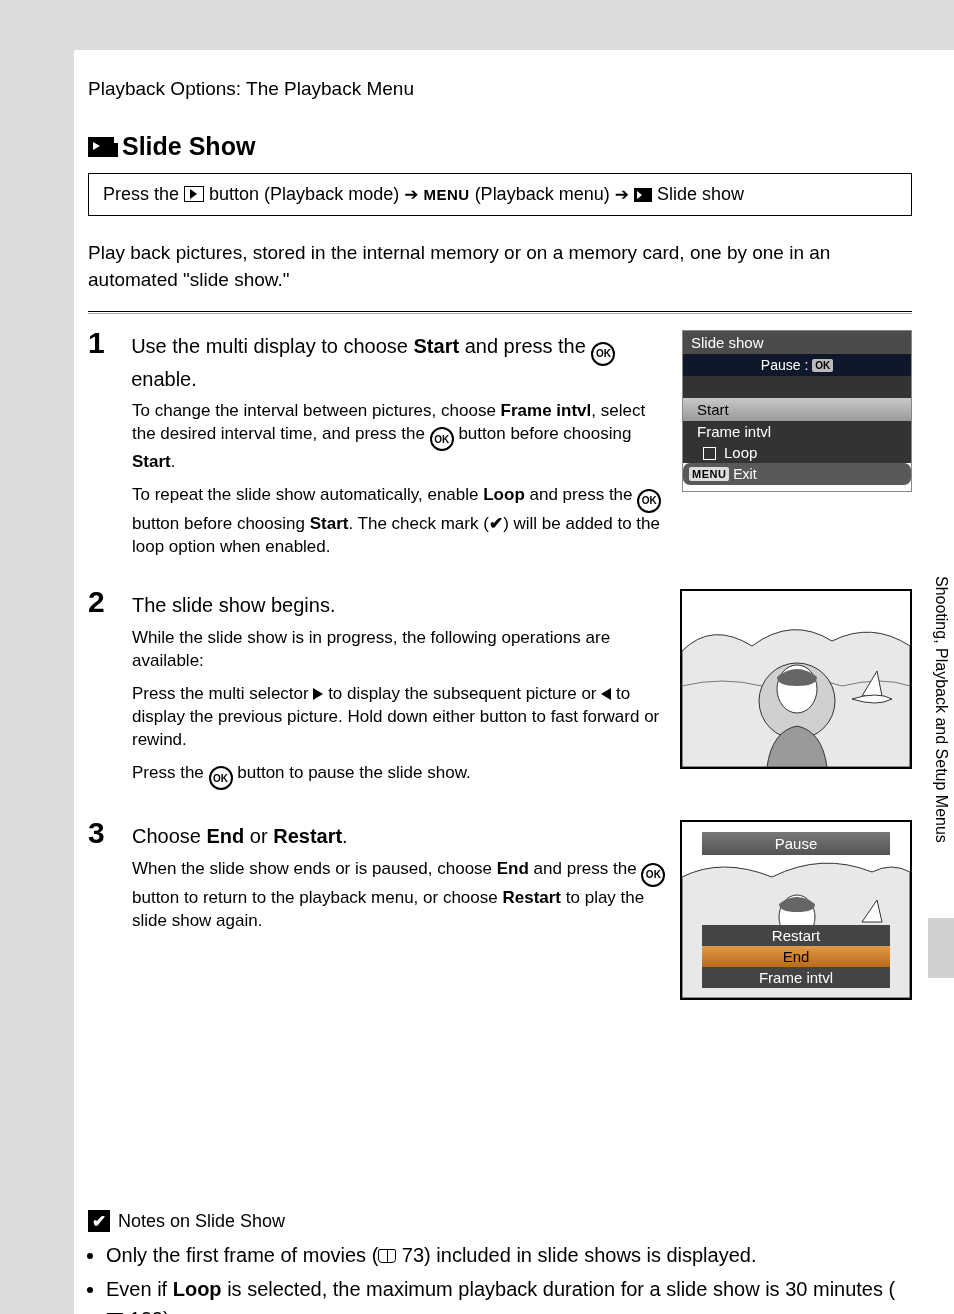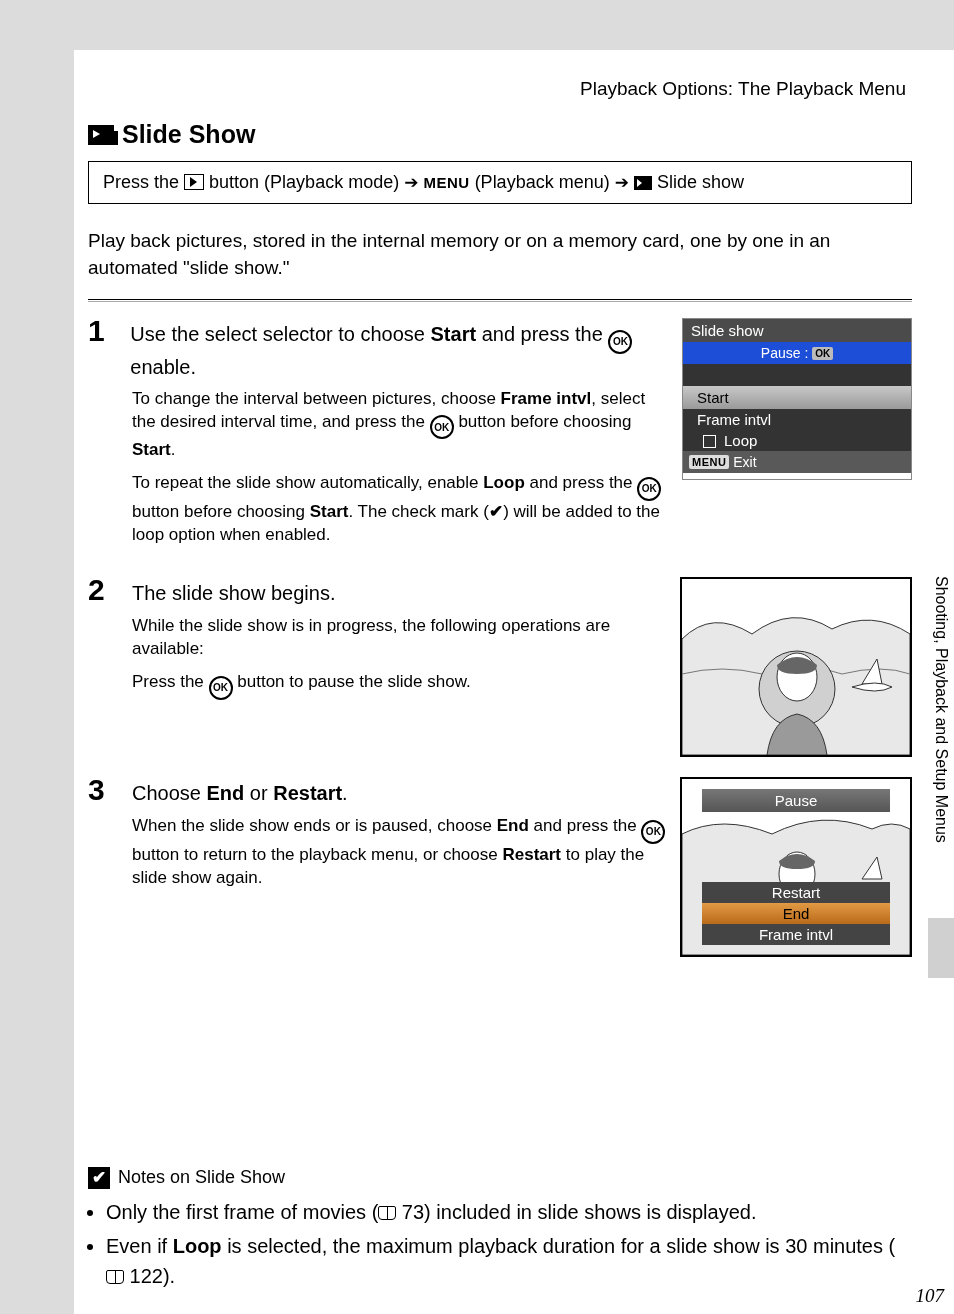--- a/index.html
+++ b/index.html
@@ -13,24 +13,24 @@
     width: 880px;
     margin: 50px 0 0 74px;
     padding: 28px 0 24px 0;
     position: relative;
     box-sizing: border-box;
   }
   .content {
     padding: 0 42px 0 14px;
   }
   .header-bar {
-    text-align: right;
+    text-align: left;
     font-size: 19px;
     padding-right: 6px;
-    margin-bottom: 20px;
+    margin-bottom: 32px;
   }
   .title-row {
     display: flex;
     align-items: center;
     gap: 8px;
     margin-bottom: 12px;
   }
   .title-row h1 {
     font-size: 25px;
     font-weight: bold;
@@ -139,26 +139,26 @@
   }
   
   .screen1 {
     width: 228px; height: 160px;
     font-family: Arial, sans-serif;
     color:#fff; font-size:15px;
     margin-top: 4px;
     border:1px solid #888;
   }
   .s1-title { background:#4b4b4b; padding:3px 8px; }
-  .s1-pause { background:#1d4ed8; text-align:center; padding:3px 0; font-size:14px; }
+  .s1-pause { background:#0f172a; text-align:center; padding:3px 0; font-size:14px; }
   .s1-gap   { background:#333; height:22px; }
   .s1-start { background:linear-gradient(#c8c8c8,#9a9a9a); color:#000; padding:3px 14px; }
   .s1-item  { background:#333; padding:2px 14px; }
   .s1-loop  { background:#333; padding:2px 20px; }
-  .s1-foot  { background:#595959; padding:3px 6px; font-size:14px; }
+  .s1-foot  { background:#595959; padding:3px 6px; font-size:14px;border-radius:7px; }
   .menu-tag {
     display:inline-block; background:#ddd; color:#000;
     font-size:11px; font-weight:bold; padding:1px 3px;
     letter-spacing:0.5px; vertical-align:1px; border-radius:2px;
   }
   .ok-tag {
     display:inline-block; background:#bbb; color:#000;
     font-size:10px; font-weight:bold; padding:1px 3px;
     border-radius:2px; vertical-align:1px;
   }
@@ -257,21 +257,21 @@
 
     <div class="intro">Play back pictures, stored in the internal memory or on a memory card, one by one in an automated "slide show."</div>
 
     <div class="divider"></div>
 
     <div class="step">
       <div class="step-left">
         <div class="step-num-row">
           <div class="step-num">1</div>
           <div class="step-title">
-            <span>Use the select selector to choose </span><b>Start</b><span> and press the </span><span class="ok-icon">OK</span><span> enable.</span>
+            <span>Use the multi display to choose </span><b>Start</b><span> and press the </span><span class="ok-icon">OK</span><span> enable.</span>
           </div>
         </div>
         <div class="step-body">
           <p>
             <span>To change the interval between pictures, choose </span><b>Frame intvl</b><span>, select the desired interval time, and press the </span><span class="ok-icon">OK</span><span> button before choosing </span><b>Start</b><span>.</span>
           </p>
           <p>
             <span>To repeat the slide show automatically, enable </span><b>Loop</b><span> and press the </span><span class="ok-icon">OK</span><span> button before choosing </span><b>Start</b><span>. The check mark (</span><span class="check">✔</span><span>) will be added to the loop option when enabled.</span>
           </p>
         </div>
@@ -294,20 +294,23 @@
     </div>
 
     <div class="step">
       <div class="step-left">
         <div class="step-num-row">
           <div class="step-num">2</div>
           <div class="step-title">The slide show begins.</div>
         </div>
         <div class="step-body">
           <p>While the slide show is in progress, the following operations are available:</p>
+          <p>
+            <span>Press the multi selector </span><span class="tri-r"></span><span> to display the subsequent picture or </span><span class="tri-l"></span><span> to display the previous picture. Hold down either button to fast forward or rewind.</span>
+          </p>
           <p>
             <span>Press the </span><span class="ok-icon">OK</span><span> button to pause the slide show.</span>
           </p>
         </div>
       </div>
       <div class="screen2">
         <svg viewBox="0 0 228 176" width="228" height="176">
           <rect x="0" y="0" width="228" height="176" fill="#fff"></rect>
           <path d="M0 60 Q30 30 70 55 Q110 25 150 50 Q190 30 228 55 L228 176 L0 176 Z" fill="#e8e8e8" stroke="#333"></path>
           <path d="M0 95 Q40 85 80 95 Q120 80 160 95 Q200 85 228 95" fill="none" stroke="#777"></path>

